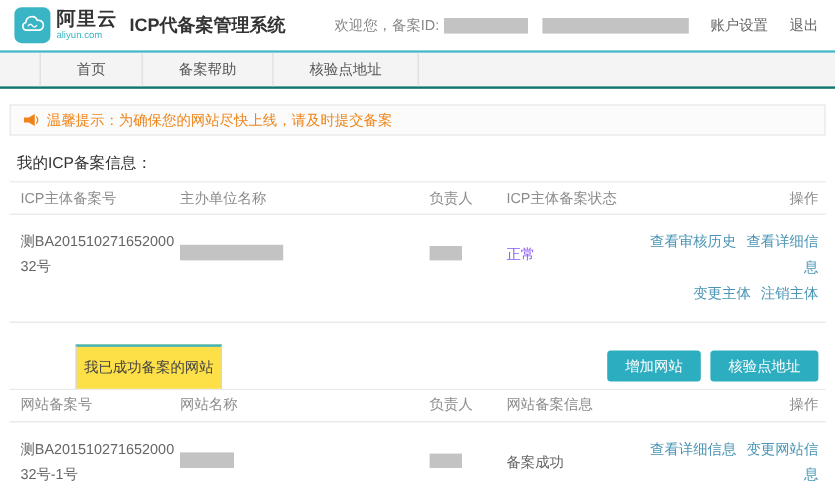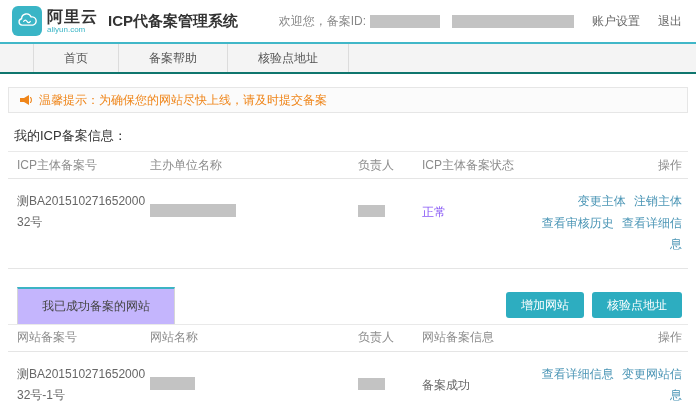--- a/index.html
+++ b/index.html
@@ -53,21 +53,21 @@
   .blk-name2 { width:45px; height:13px; margin-top:13px; }
   .blk-person { width:27px; height:12px; margin-top:14px; }
   .status { display:inline-block; margin-top:13px; }
   .status.green { color:#8b5cf6; }
   .ops { line-height:1.8; }
   .ops a { color:#4a95b5; }
   .ops a + a { margin-left:5px; }
 
   
   .tabs-row { margin:18px 14px 0 17px; display:flex; justify-content:space-between; align-items:flex-end; height:37px; }
-  .tab { border-top:2px solid #3cb3c4; border-left:1px solid #d6d6d6; border-right:1px solid #d6d6d6; background:#c4b5fd; height:37px; line-height:35px; padding:0 24px; color:#444; cursor:pointer; }
+  .tab { border-top:2px solid #3cb3c4; border-left:1px solid #d6d6d6; border-right:1px solid #d6d6d6; background:#fde047; height:37px; line-height:35px; padding:0 6px; color:#444; cursor:pointer;margin-left:46px; }
   .btns { display:flex; padding-bottom:6px; }
   .btn { background:#2dadc0; color:#fff; border:none; height:26px; line-height:26px; padding:0 15px; border-radius:3px; font-size:12px; cursor:pointer; font-family:inherit; }
   .btn + .btn { margin-left:8px; }
 </style>
 </head>
 <body>
 
 <div>
 
   <div class="header">
@@ -126,26 +126,26 @@
         <span class="block blk-name1"></span>
       </div>
       <div class="c3">
         <span class="block blk-person"></span>
       </div>
       <div class="c4">
         <span class="status green">正常</span>
       </div>
       <div class="c5 ops">
         <div>
+          <a>查看审核历史</a>
+          <a>查看详细信息</a>
+        </div>
+        <div>
           <a>变更主体</a>
           <a>注销主体</a>
-        </div>
-        <div>
-          <a>查看审核历史</a>
-          <a>查看详细信息</a>
         </div>
       </div>
     </div>
   </div>
 
   <div class="tabs-row">
     <div class="tab">我已成功备案的网站</div>
     <div class="btns">
       <button class="btn">增加网站</button>
       <button class="btn">核验点地址</button>

